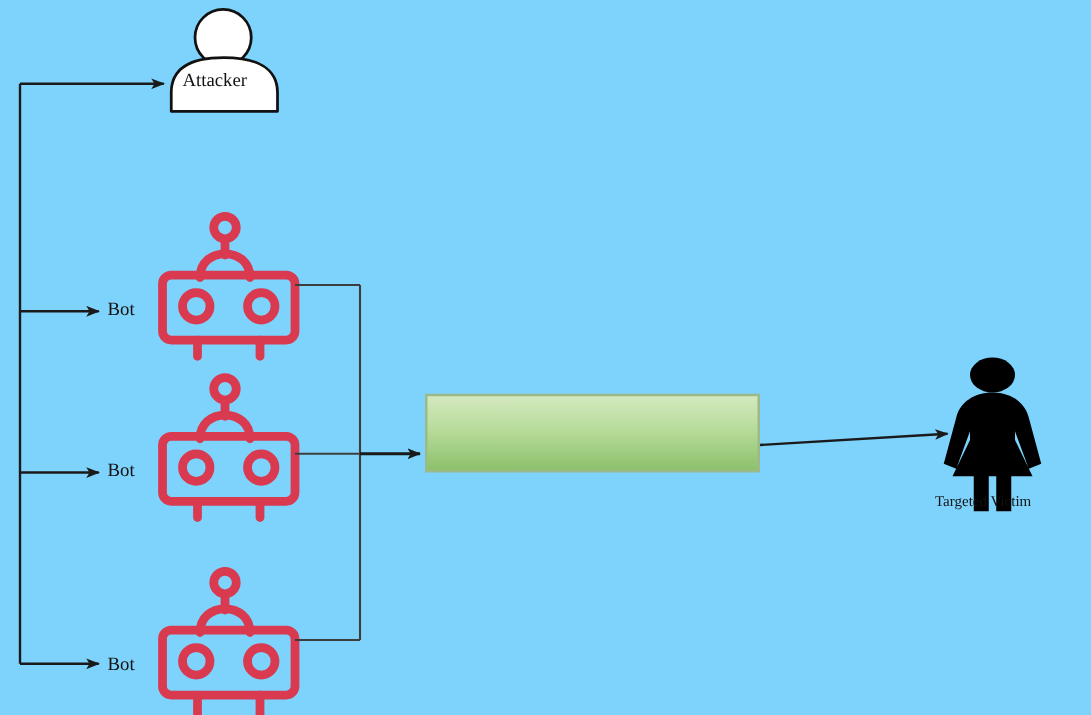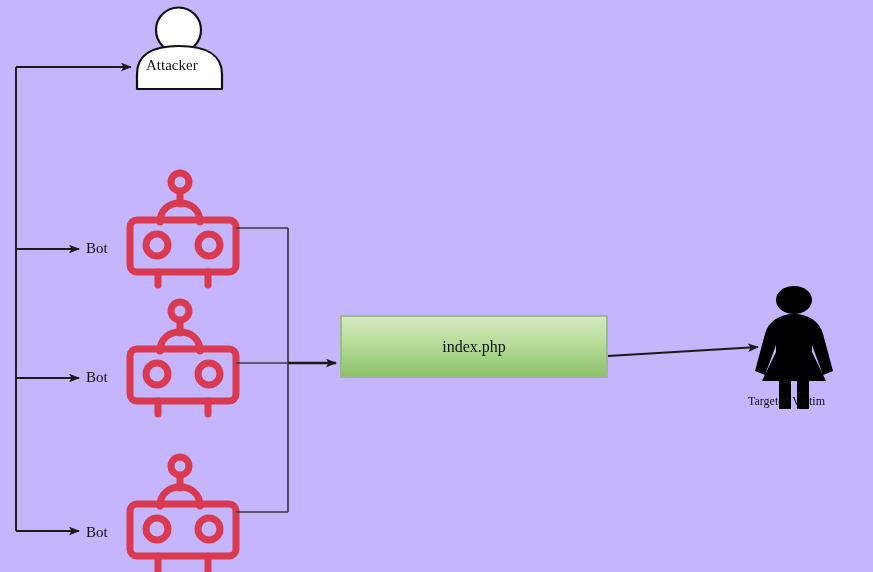--- a/index.html
+++ b/index.html
@@ -8,21 +8,21 @@
     background: #ffffff;
   }
   body {
     font-family: "Liberation Serif", serif;
   }
   #diagram-root {
     position: relative;
     width: 873px;
     height: 572px;
     overflow: hidden;
-    background: #c4b5fd;
+    background: #7dd3fc;
   }
   #diagram-svg {
     position: absolute;
     left: 0;
     top: 0;
     width: 873px;
     height: 572px;
   }
   .lbl {
     position: absolute;
@@ -151,17 +151,16 @@
       <rect x="797" y="377" width="12" height="32"></rect>
     </g>
   </svg>
 
   <div class="lbl lbl-attacker">Attacker</div>
 
   <div class="lbl lbl-bot-1">Bot</div>
   <div class="lbl lbl-bot-2">Bot</div>
   <div class="lbl lbl-bot-3">Bot</div>
 
-  <div class="lbl lbl-index">index.php</div>
 
   <div class="lbl lbl-victim">Targeted Victim</div>
 
 </div>
 
 </body></html>

